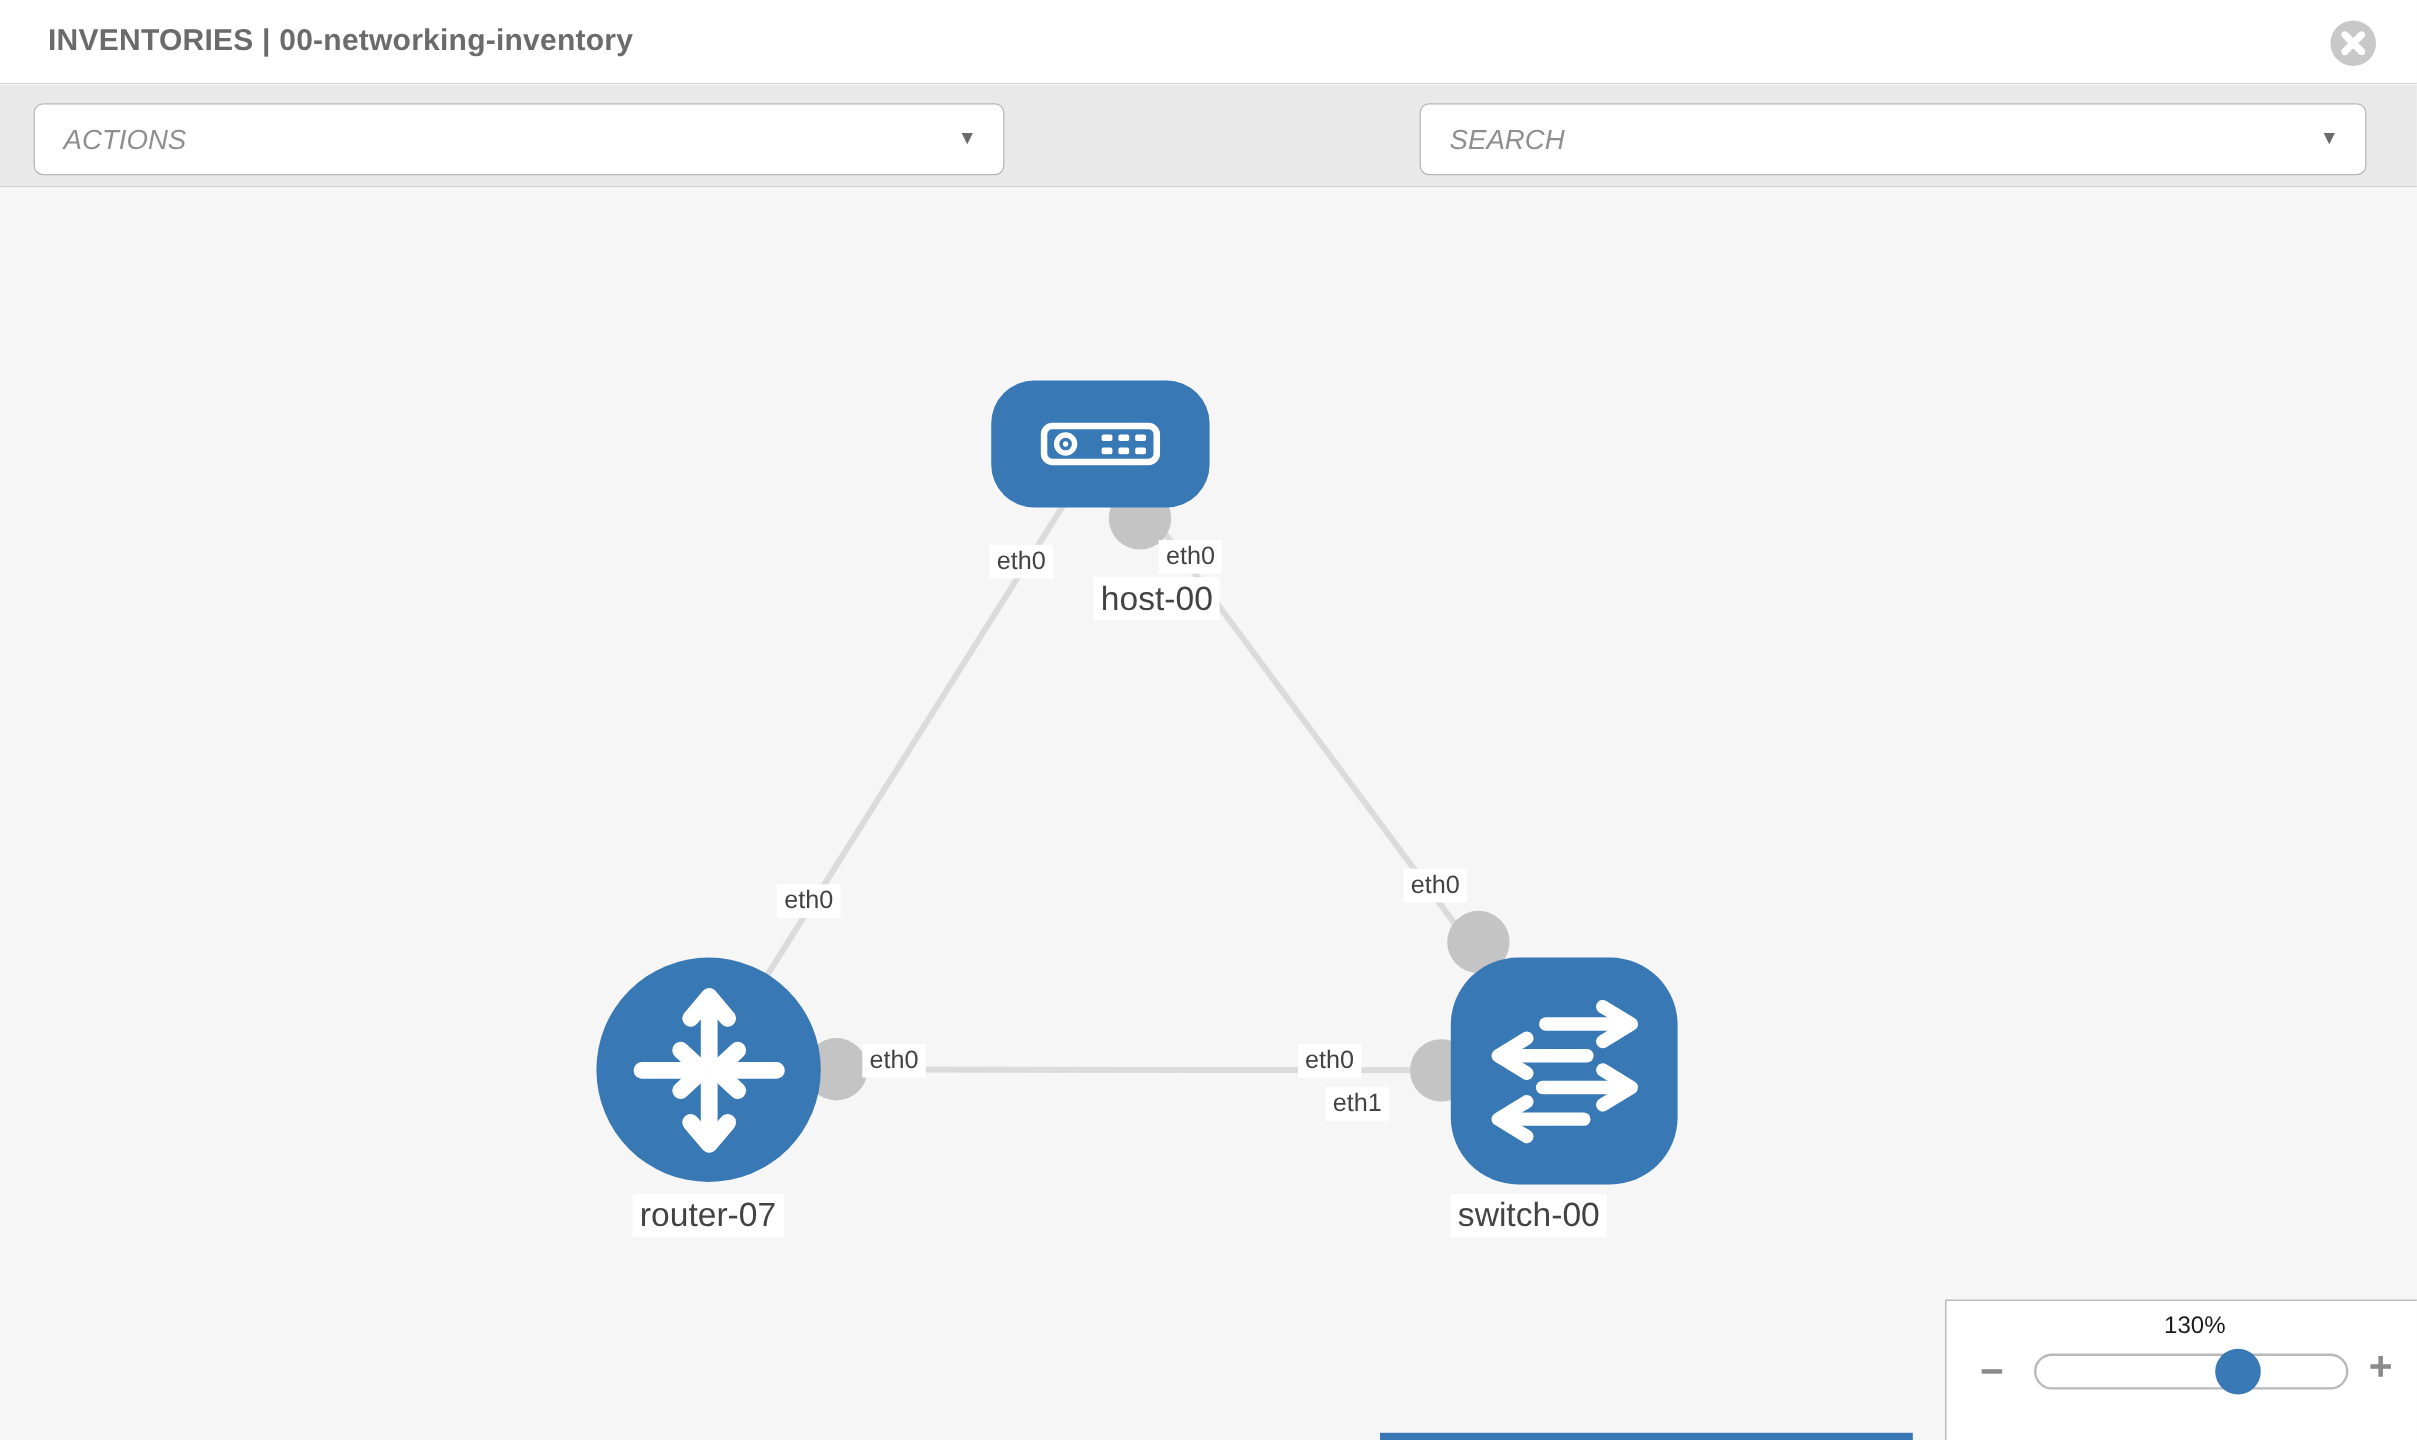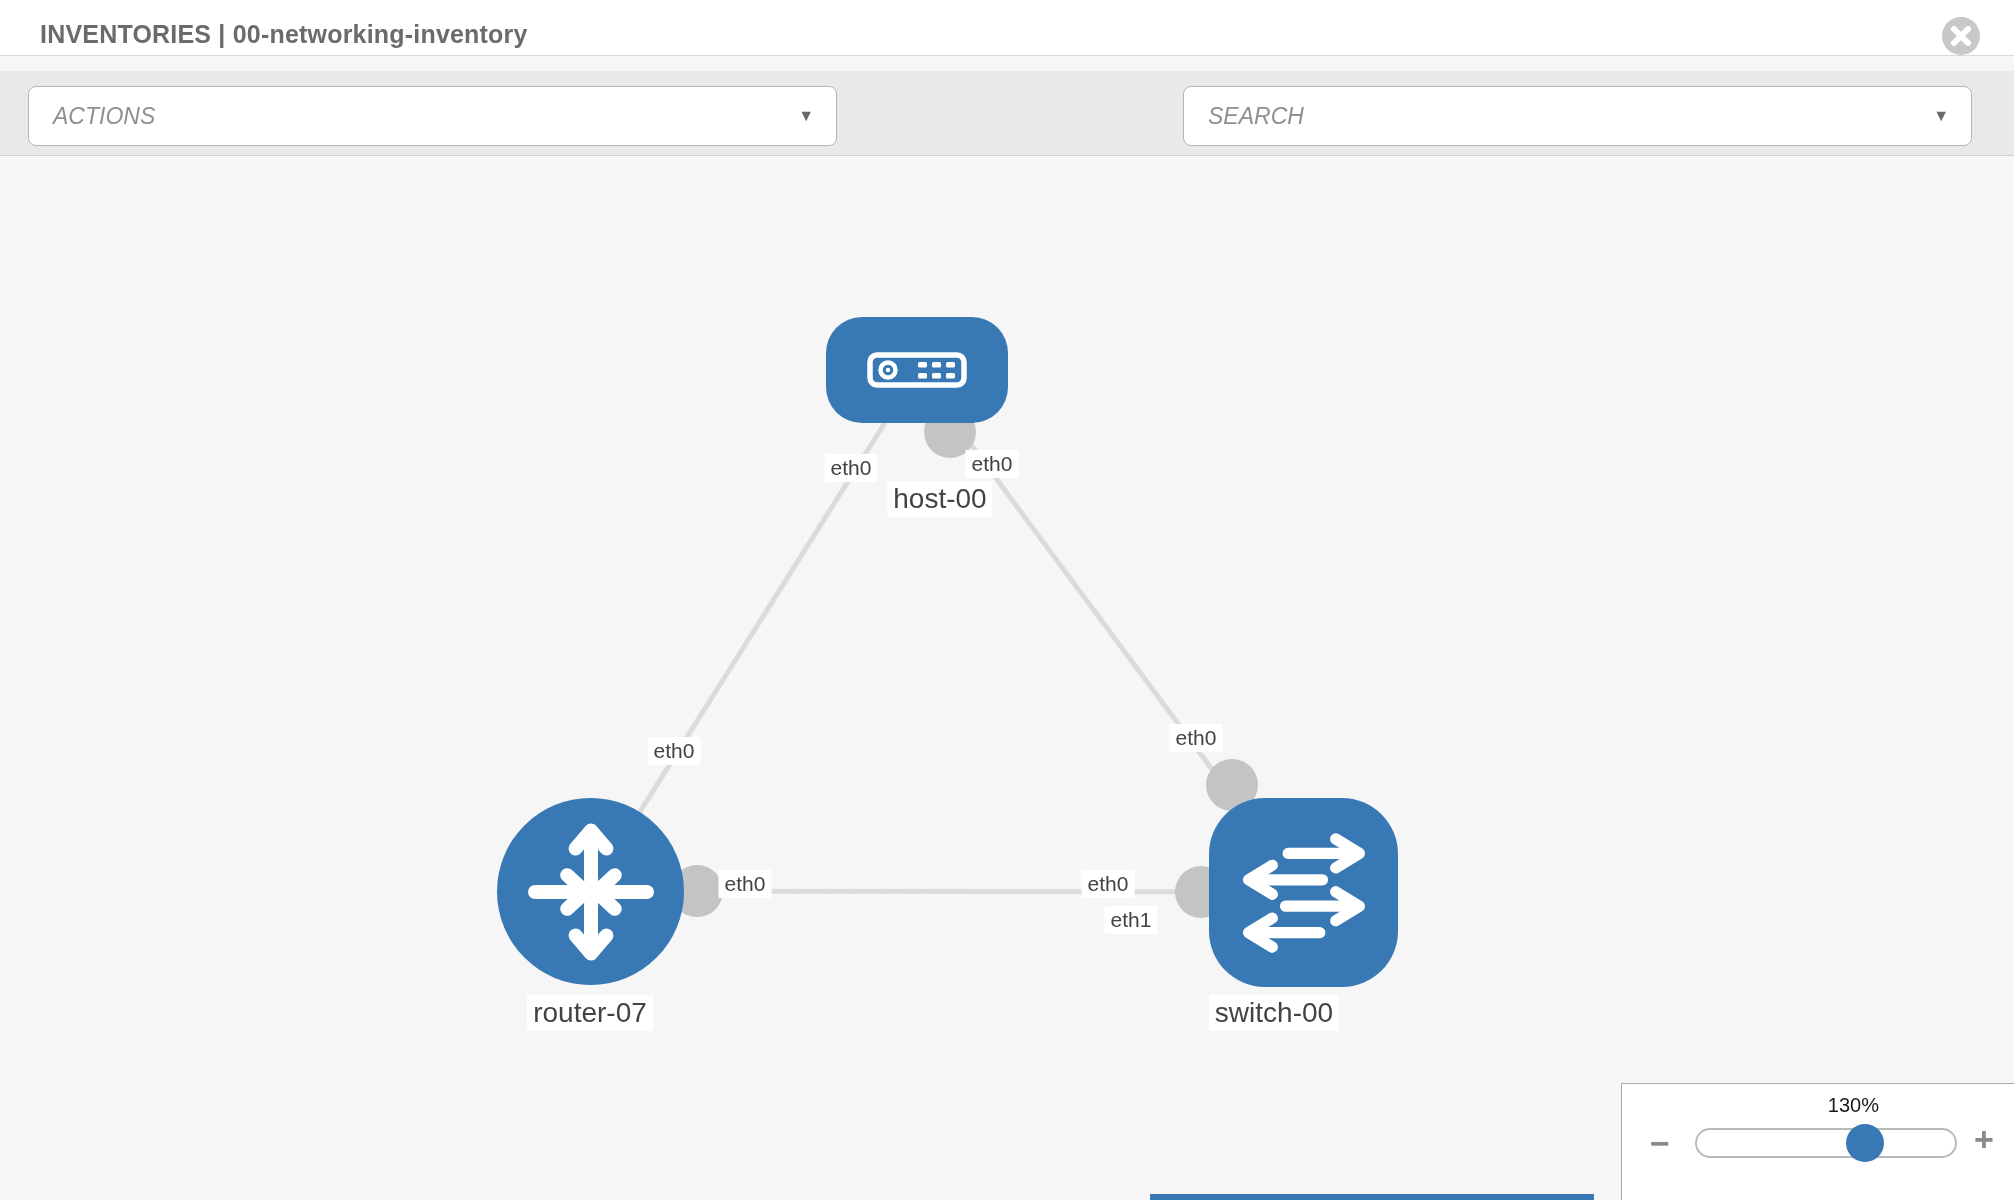--- a/index.html
+++ b/index.html
@@ -1,20 +1,20 @@
 <!DOCTYPE html>
 <html><head>
 <meta charset="utf-8">
 <style>
   * { margin:0; padding:0; box-sizing:border-box; }
   html,body { width:2014px; height:1200px; overflow:hidden;
               font-family:"Liberation Sans", sans-serif; background:#f6f6f6; }
 
   
-  .header { position:absolute; left:0; top:0; width:2014px; height:56px;
+  .header { position:absolute; left:0; top:0; width:2014px; height:70px;
             background:#ffffff; border-bottom:1px solid #d9d9d9; }
   .header-title { position:absolute; left:40px; top:20px; font-size:25px;
                   font-weight:bold; color:#6b6b6b; letter-spacing:.2px; }
   .close-btn { position:absolute; left:1942px; top:17px; width:38px; height:38px;
                border-radius:50%; background:#c8c8c8; cursor:pointer;
                display:flex; align-items:center; justify-content:center; }
 
   
   .toolbar { position:absolute; left:0; top:71px; width:2014px; height:85px;
              background:#e9e9e9; border-bottom:1px solid #cfcfcf; }
@@ -44,21 +44,21 @@
   .node svg { stroke:#ffffff; fill:none; stroke-linecap:round; stroke-linejoin:round; }
 
   .chip { position:absolute; transform:translate(-50%,-50%); background:#ffffff;
           color:#434343; padding:2px 6px; white-space:nowrap; }
   .chip-node { font-size:28px; }
   .chip-if   { font-size:21px; }
 
   
   .zoom-panel { position:absolute; left:1621px; top:927px; width:400px; height:140px;
                 background:#ffffff; border:1px solid #acacac; }
-  .zoom-value { position:absolute; left:157px; top:10px; width:100px; text-align:right;
+  .zoom-value { position:absolute; left:157px; top:10px; width:100px; text-align:center;
                 font-size:20px; color:#1a1a1a; }
   .zoom-minus, .zoom-plus { position:absolute; font-size:34px; font-weight:bold;
                 color:#8a8a8a; cursor:pointer; line-height:30px; }
   .zoom-minus { left:28px;  top:44px; }
   .zoom-plus  { left:352px; top:40px; }
   .zoom-track { position:absolute; left:73px; top:44px; width:262px; height:30px;
                 background:#ffffff; border:2px solid #b9b9b9; border-radius:15px;
                 cursor:pointer; }
   .zoom-thumb { position:absolute; left:224px; top:40px; width:38px; height:38px;
                 border-radius:50%; background:#3778b5; cursor:grab; }
@@ -153,21 +153,21 @@
       <path d="M14,-10 L-30,-10"></path>
         <path d="M-24,-21 L-42,-10 L-24,1"></path>
       <path d="M-14,10 L30,10"></path>
         <path d="M24,-1 L42,10 L24,21"></path>
       <path d="M12,30 L-30,30"></path>
         <path d="M-24,19 L-42,30 L-24,41"></path>
     </svg>
   </div>
 
   <div class="chip chip-if" style="left:851px;  top:312px;">eth0</div>
-  <div class="chip chip-node" style="left:940px; top:299px;margin-top:44px;">host-00</div>
+  <div class="chip chip-node" style="left:964px; top:299px;margin-top:44px;">host-00</div>
   <div class="chip chip-if" style="left:992px;  top:308px;">eth0</div>
 
   <div class="chip chip-if" style="left:674px;  top:595px;">eth0</div>
   <div class="chip chip-if" style="left:1196px; top:582px;">eth0</div>
 
   <div class="chip chip-if" style="left:745px;  top:728px;">eth0</div>
   <div class="chip chip-if" style="left:1108px; top:728px;">eth0</div>
   <div class="chip chip-if" style="left:1131px; top:764px;">eth1</div>
 
   <div class="chip chip-node" style="left:590px;  top:857px;">router-07</div>

